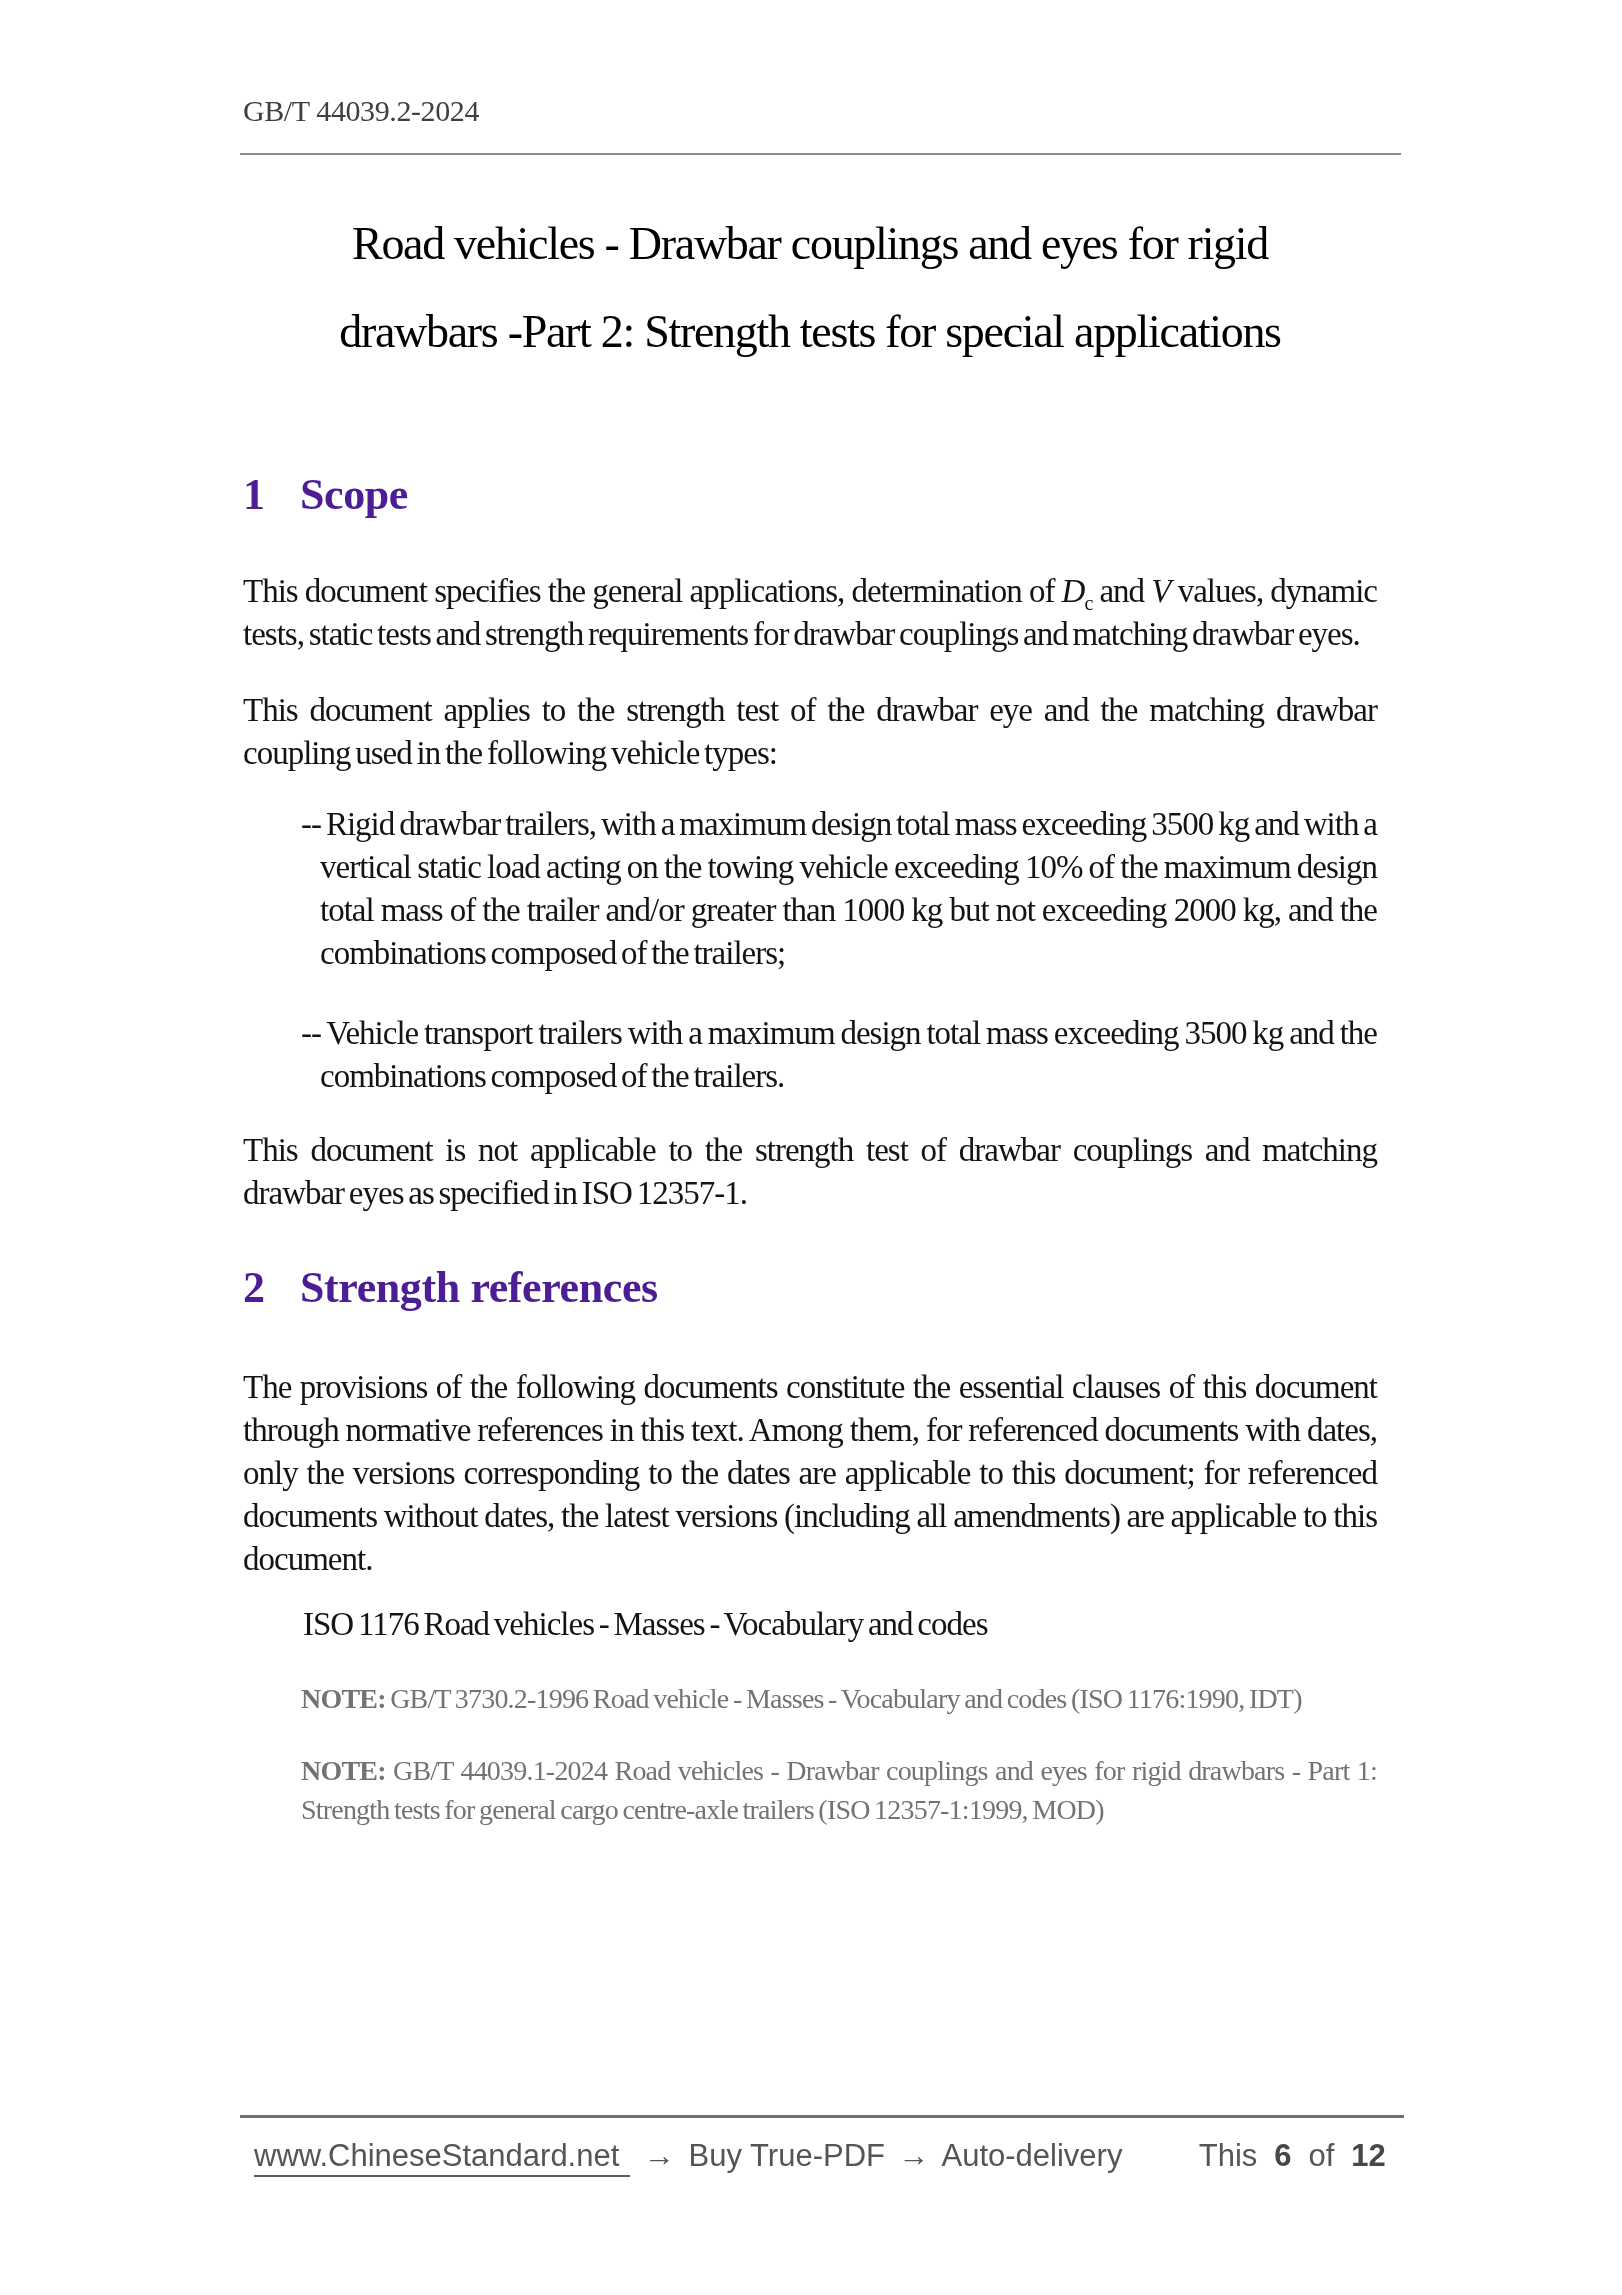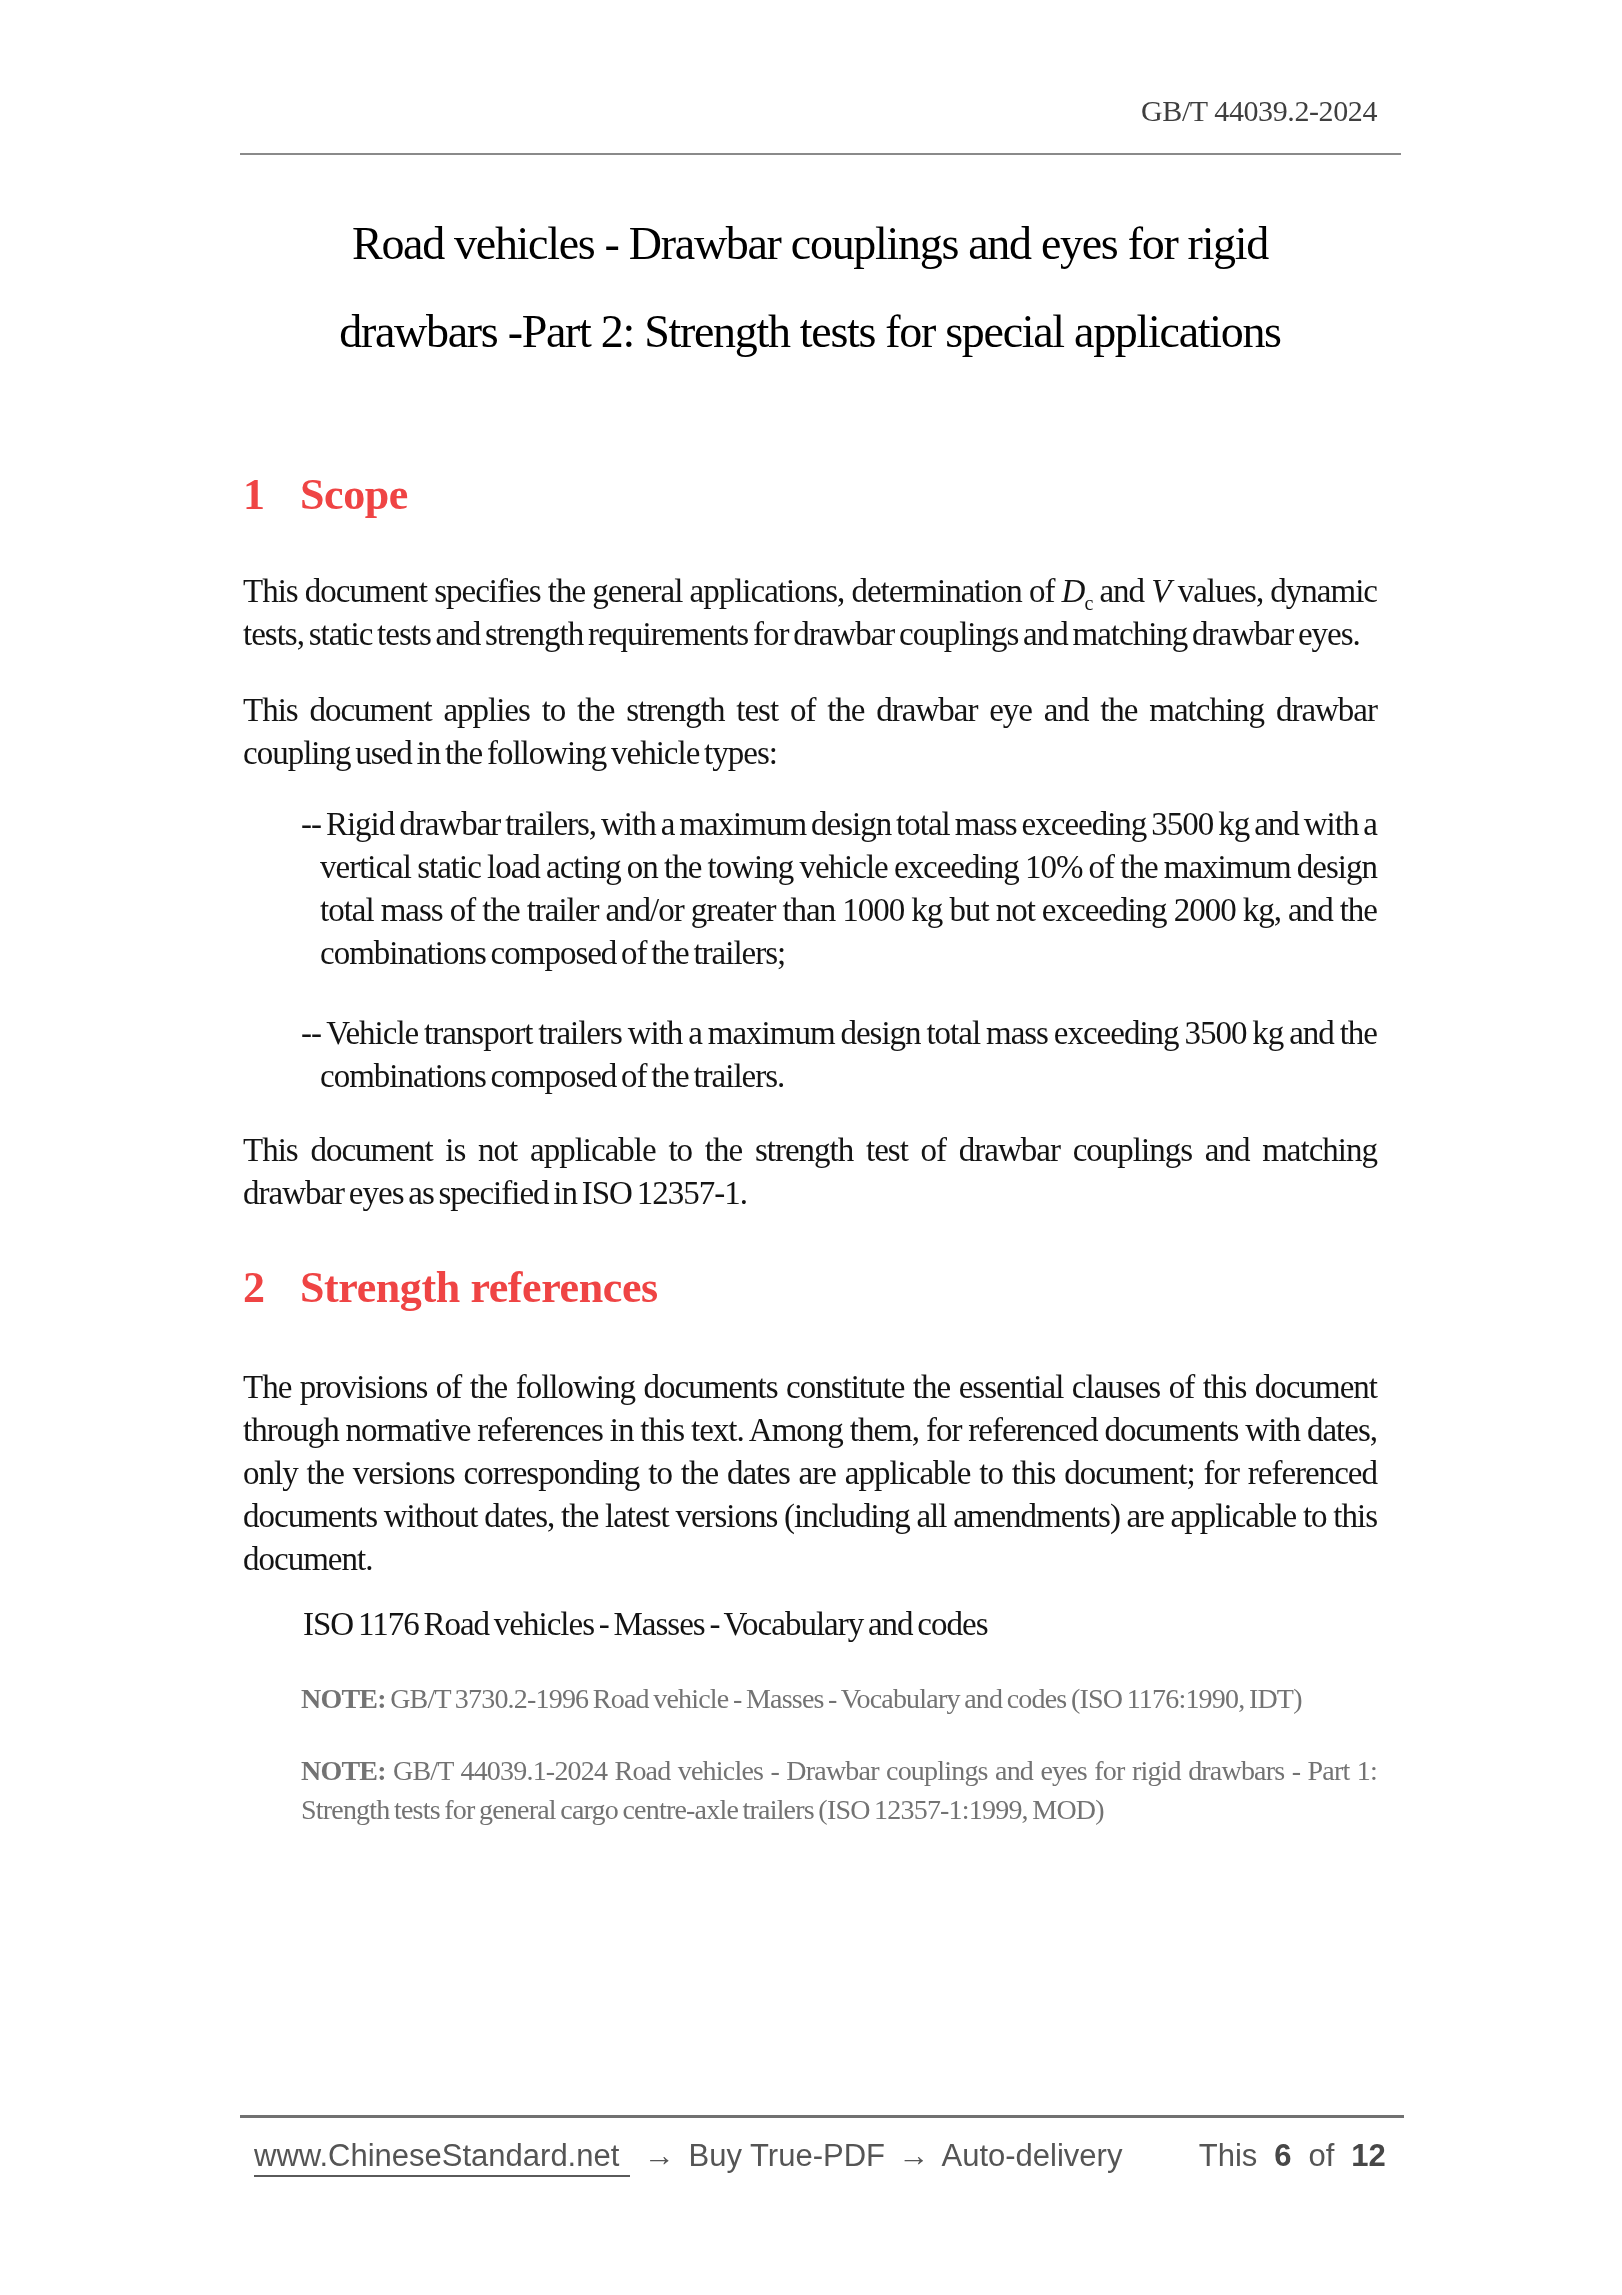--- a/index.html
+++ b/index.html
@@ -15,21 +15,21 @@
   }
   .content {
     position: relative;
     margin-left: 243px;
     width: 1134px;
   }
   .std-header {
     margin-top: 95px;
     font-size: 30px;
     line-height: 32px;
-    text-align: right;
+    text-align: left;
     color: #3f3f3f;
     letter-spacing: -0.4px;
   }
   .rule { border: none; }
   .top-rule {
     margin-top: 26px;
     margin-left: -3.3px;
     width: 1161px;
     height: 1.7px;
     background: #8a8a8a;
@@ -41,21 +41,21 @@
     line-height: 88px;
     text-align: center;
     color: #000;
     letter-spacing: -1.3px;
   }
   .title-line { display: block; }
   .sec-heading {
     font-size: 44px;
     font-weight: bold;
     line-height: 50px;
-    color: #ef4444;
+    color: #4c1d95;
     letter-spacing: -0.4px;
   }
   .sec-heading.first { margin-top: 94px; }
   .sec-heading.second { margin-top: 48px; }
   .secnum { display: inline-block; width: 57px; }
   .body-text {
     font-size: 33px;
     line-height: 43px;
     text-align: justify;
     letter-spacing: -1px;

